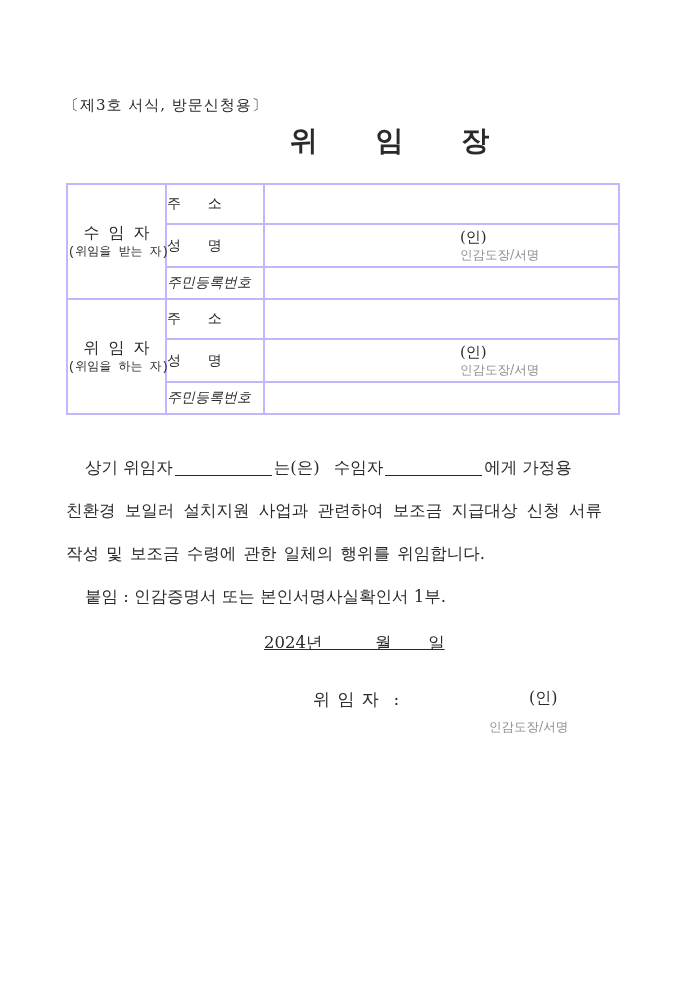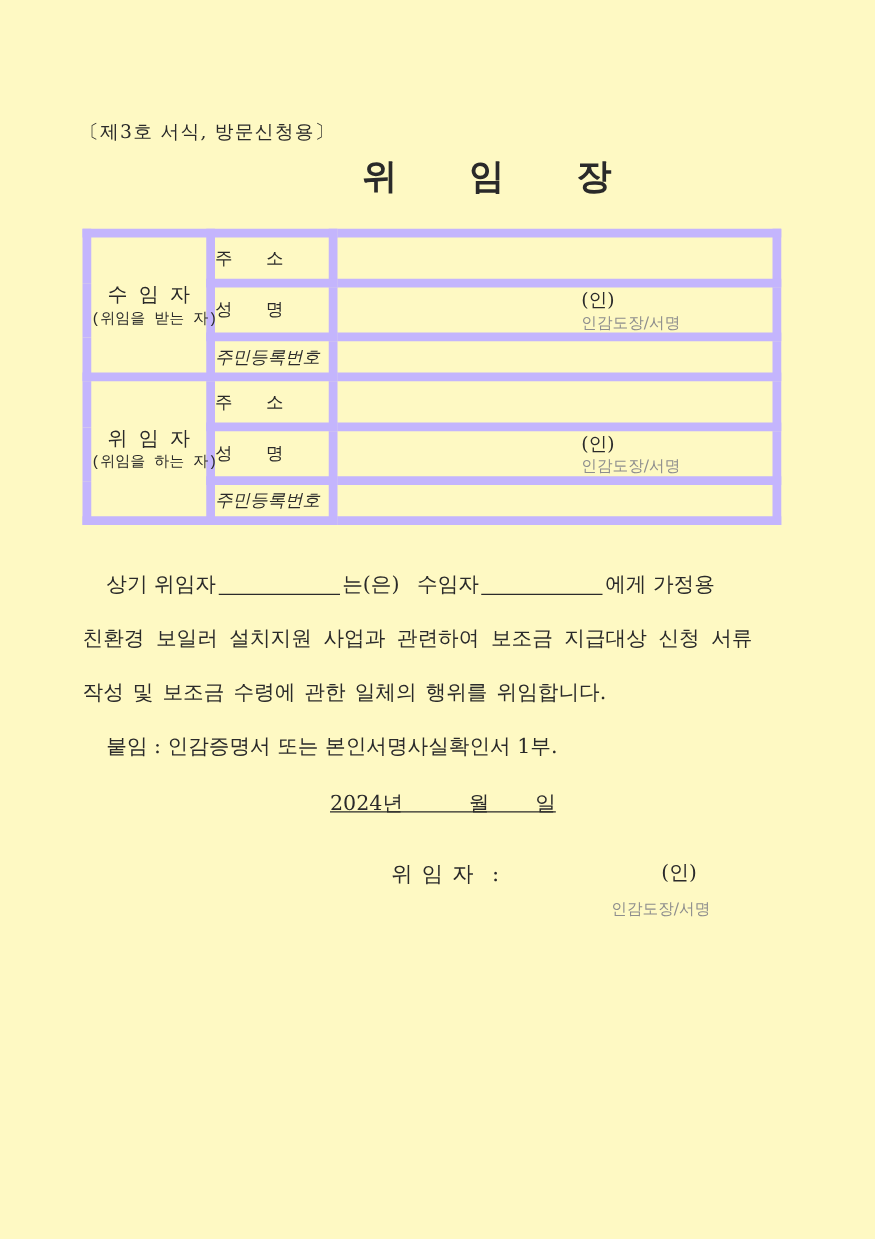--- a/index.html
+++ b/index.html
@@ -1,40 +1,40 @@
 <!DOCTYPE html>
 <html><head>
 <meta charset="utf-8">
 <style>
   * { margin:0; padding:0; box-sizing:border-box; }
   html,body { background:#e9e9e9; }
   .page {
     position:relative;
     width:700px; height:991px;
     margin:0 auto;
-    background:#fef9c3;
+    background:#ffffff;
     font-family:"DejaVu Serif","Liberation Serif",serif;
     color:#2a2a2a;
     overflow:hidden;
   }
   .form-label {
     position:absolute; left:64px; top:96px;
     font-size:15px; letter-spacing:1px; white-space:pre;
   }
   .doc-title {
     position:absolute; left:0; top:122px; width:700px;
     text-align:center; font-size:28px; font-weight:bold;
     word-spacing:46px; letter-spacing:1px;margin-left:40px;
   }
   table.delegation {
     position:absolute; left:66px; top:183px;
     width:552px; border-collapse:collapse; table-layout:fixed;
     border:2px solid #2b2b2b;
   }
-  table.delegation td { border:7px solid #c4b5fd; padding:0; vertical-align:middle; }
+  table.delegation td { border:2px solid #c4b5fd; padding:0; vertical-align:middle; }
   col.c1 { width:99px; } col.c2 { width:98px; } col.c3 { width:355px; }
   tr.r-addr { height:40px; } tr.r-name { height:43px; } tr.r-rrn { height:32px;font-style:italic; }
   td.party { text-align:center;margin-top:36px; }
   .party-name { font-size:16px; word-spacing:4px; line-height:22px; }
   .party-desc { font-size:12px; white-space:nowrap; line-height:17px;font-family:Liberation Mono, monospace; }
   td.flabel { font-size:14px; padding-left:12px; white-space:pre; }
   .seal-block { padding-left:195px; line-height:1.25; }
   .seal-mark { font-size:15px; }
   .seal-note { font-size:12.5px; color:#8e8e8e; }
   .body-text { position:absolute; left:66px; top:446px; width:578px; }

